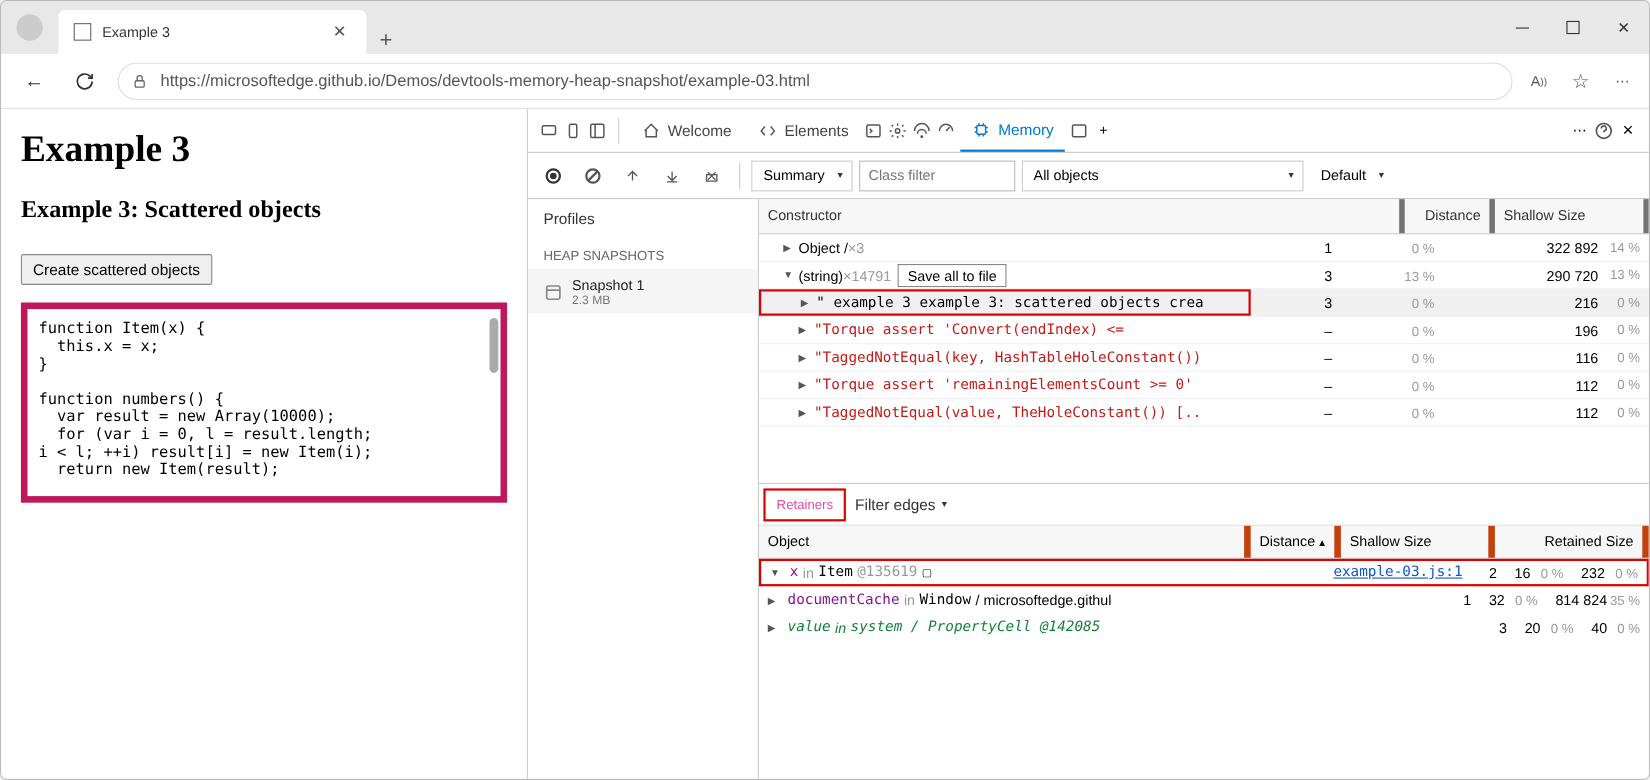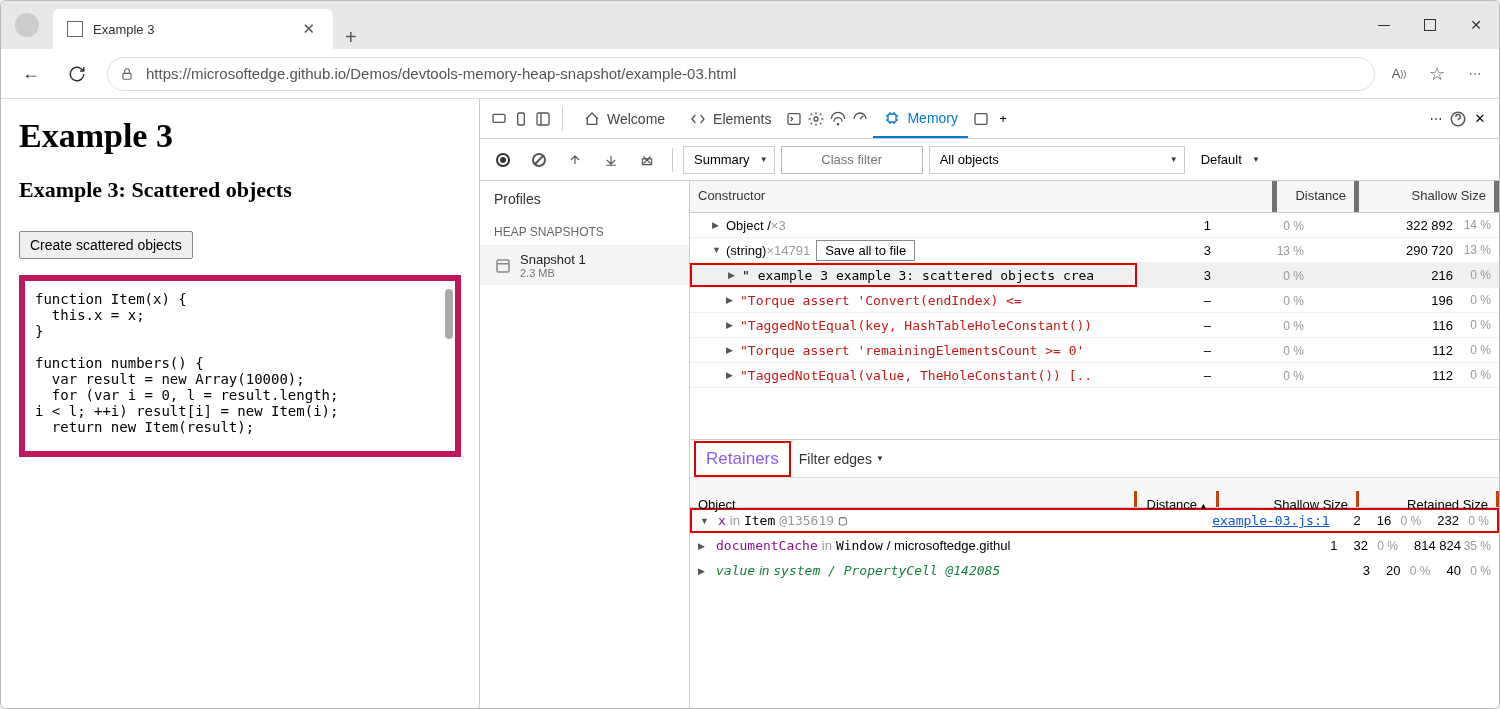--- a/index.html
+++ b/index.html
@@ -41,64 +41,64 @@
 .dt-tabs { height: 40px; border-bottom: 1px solid #ccc; display: flex; align-items: center; padding: 0 10px; gap: 4px; }
 .dt-tab { display: flex; align-items: center; gap: 6px; padding: 0 10px; height: 100%; cursor: pointer; color: #444; font-size: 14px; }
 .dt-tab.active { border-bottom: 2px solid #0078d4; color: #0078d4; }
 .dt-icon { width: 18px; height: 18px; display: inline-flex; align-items: center; justify-content: center; }
 .dt-spacer { margin-left: auto; }
 
 .dt-toolbar { height: 42px; border-bottom: 1px solid #ccc; display: flex; align-items: center; padding: 0 8px; gap: 6px; }
 .tb-btn { width: 30px; height: 30px; display: flex; align-items: center; justify-content: center; cursor: pointer; color: #444; }
 .tb-select { height: 28px; border: 1px solid #ccc; padding: 0 24px 0 10px; font-size: 13px; background: #fff; cursor: pointer; position: relative; display: flex; align-items: center; }
 .tb-select::after { content: "▼"; position: absolute; right: 6px; font-size: 8px; color: #333; }
-.tb-input { height: 28px; border: 1px solid #bbb; padding: 0 8px; font-size: 13px; width: 142px; text-align: center; }
+.tb-input { height: 28px; border: 1px solid #bbb; padding: 0 8px; font-size: 13px; width: 142px; }
 .tb-select.wide { flex: 0 0 256px; }
 
 .dt-body { display: flex; flex: 1; overflow: hidden; }
 .profiles-sidebar { width: 210px; border-right: 1px solid #ccc; }
 .ps-header { padding: 10px 14px; font-size: 14px; color: #333; }
 .ps-section { font-size: 12px; color: #666; padding: 8px 14px 6px; border-bottom: 1px solid #eee; }
 .ps-item { display: flex; align-items: center; gap: 8px; padding: 6px 14px; cursor: pointer; background: #f5f5f5; }
 .ps-item .snap-icon { width: 18px; height: 18px; }
 .ps-item .snap-info { display: flex; flex-direction: column; }
 .ps-item .snap-name { font-size: 13px; color: #222; }
 .ps-item .snap-size { font-size: 11px; color: #777; }
 
 .heap-area { flex: 1; display: flex; flex-direction: column; overflow: hidden; }
 .heap-header { display: flex; height: 32px; background: #f7f7f7; border-bottom: 1px solid #ccc; font-size: 13px; color: #333; }
 .heap-header .col { padding: 7px 8px; border-right: 5px solid #737373; }
 .col-constructor { flex: 1; }
 .col-distance { width: 82px; text-align: right; }
-.col-shallow { width: 140px; text-align: right; }
+.col-shallow { width: 140px; text-align: left; }
 .col-retained { width: 140px; text-align: right; }
 .heap-rows { flex: 1; overflow: auto; position: relative; }
 .heap-row { display: flex; height: 25px; font-size: 13px; border-bottom: 1px solid #f0f0f0; }
 .heap-row .cell { padding: 4px 8px; white-space: nowrap; overflow: hidden; display: flex; align-items: center; }
 .heap-row .cell-constructor { flex: 1; }
 .heap-row .cell-distance { width: 82px; text-align: right; justify-content: flex-end; }
 .heap-row .cell-shallow { width: 140px; justify-content: flex-end; gap: 8px; flex-direction: column; }
 .heap-row .cell-retained { width: 140px; justify-content: flex-end; gap: 8px; }
 .expand { display: inline-block; width: 10px; font-size: 9px; color: #555; margin-right: 4px; }
 .muted { color: #999; }
 .mono-red { color: #c41a16; font-family: Consolas, monospace; }
 .mono { font-family: Consolas, monospace; }
 .pct { color: #999; font-size: 12px; min-width: 30px; text-align: right; }
 .save-btn { border: 1px solid #888; background: #fff; padding: 2px 8px; font-size: 13px; cursor: pointer; margin-left: 6px; }
 .highlight-red { border: 2px solid #d00; }
 .row-selected { background: #f0f0f0; }
 
 .retainers-area { border-top: 1px solid #ccc; }
 .retainers-tabs { height: 38px; display: flex; align-items: center; padding: 0 4px; gap: 8px; border-bottom: 1px solid #ddd; }
-.ret-tab { padding: 6px 10px; font-size: 17px; color: #8b5cf6; cursor: pointer; }
+.ret-tab { padding: 6px 10px; font-size: 12px; color: #ec4899; cursor: pointer; }
 .ret-tab.highlighted { border: 2px solid #d00; }
 .filter-edges { font-size: 14px; color: #333; cursor: pointer; display: flex; align-items: center; gap: 4px; }
 .filter-edges::after { content: "▼"; font-size: 8px; }
 .ret-header { display: flex; height: 30px; background: #f7f7f7; border-bottom: 1px solid #ccc; font-size: 13px; }
-.ret-header .col { padding: 6px 8px; border-right: 3px solid #c2410c; margin-top: 13px; }
+.ret-header .col { padding: 6px 8px; border-right: 6px solid #c2410c; }
 .ret-rows { min-height: 200px; }
 .ret-row { display: flex; height: 25px; font-size: 13px; }
 .ret-row .cell { padding: 4px 8px; display: flex; align-items: center; white-space: nowrap; }
 .ret-row .cell-object { flex: 1; gap: 4px; }
 .link { color: #1155cc; text-decoration: underline; font-family: Consolas, monospace; cursor: pointer; margin-left: auto; padding-right: 8px; }
 .row-highlight-red { border: 2px solid #d00; }
 .purple { color: #881391; }
 .gray-italic { color: #15803d; font-style: italic; }
 .sort-arrow { font-size: 9px; margin-left: 2px; }
 

